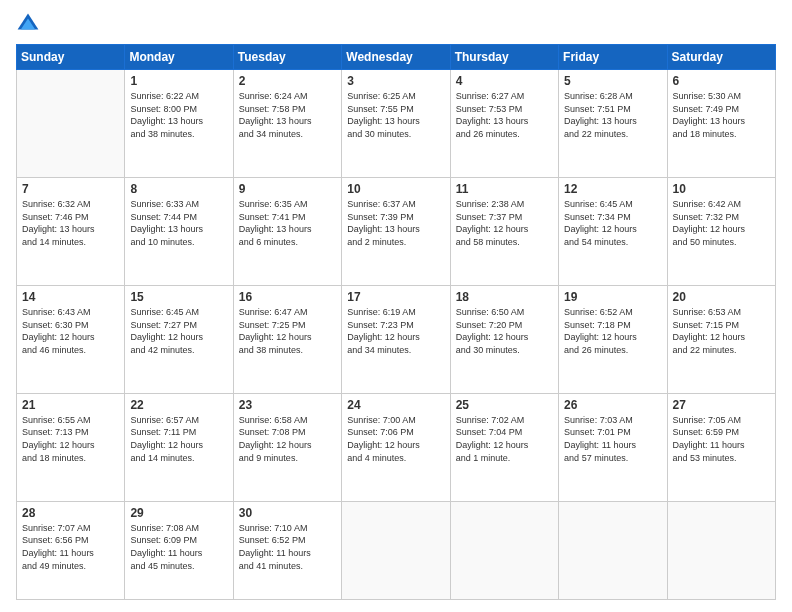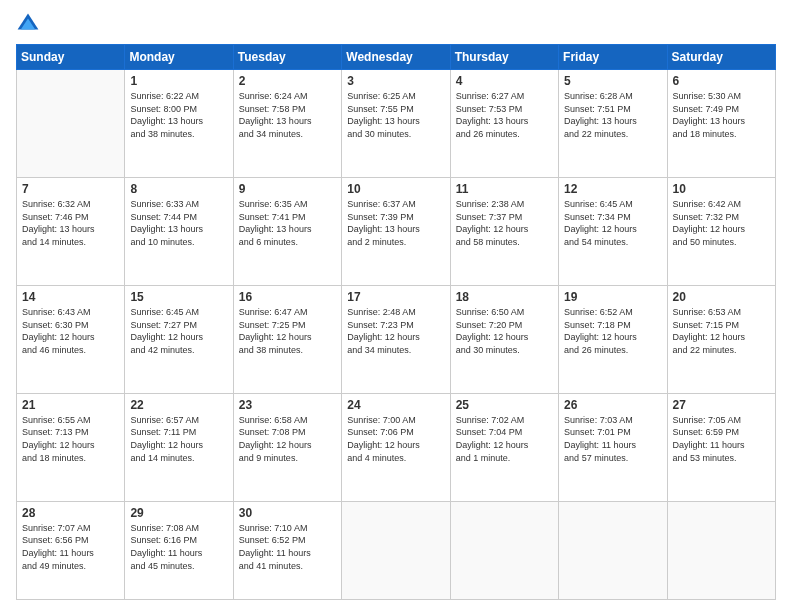--- a/index.html
+++ b/index.html
@@ -241,21 +241,21 @@
           </td>
           <td>
             <span class="day-num">16</span>
             <div class="cell-text">Sunrise: 6:47 AM</div>
             <div class="cell-text">Sunset: 7:25 PM</div>
             <div class="cell-text">Daylight: 12 hours</div>
             <div class="cell-text">and 38 minutes.</div>
           </td>
           <td>
             <span class="day-num">17</span>
-            <div class="cell-text">Sunrise: 2:48 AM</div>
+            <div class="cell-text">Sunrise: 6:19 AM</div>
             <div class="cell-text">Sunset: 7:23 PM</div>
             <div class="cell-text">Daylight: 12 hours</div>
             <div class="cell-text">and 34 minutes.</div>
           </td>
           <td>
             <span class="day-num">18</span>
             <div class="cell-text">Sunrise: 6:50 AM</div>
             <div class="cell-text">Sunset: 7:20 PM</div>
             <div class="cell-text">Daylight: 12 hours</div>
             <div class="cell-text">and 30 minutes.</div>
@@ -330,21 +330,21 @@
           <td class="last-row">
             <span class="day-num">28</span>
             <div class="cell-text">Sunrise: 7:07 AM</div>
             <div class="cell-text">Sunset: 6:56 PM</div>
             <div class="cell-text">Daylight: 11 hours</div>
             <div class="cell-text">and 49 minutes.</div>
           </td>
           <td class="last-row">
             <span class="day-num">29</span>
             <div class="cell-text">Sunrise: 7:08 AM</div>
-            <div class="cell-text">Sunset: 6:16 PM</div>
+            <div class="cell-text">Sunset: 6:09 PM</div>
             <div class="cell-text">Daylight: 11 hours</div>
             <div class="cell-text">and 45 minutes.</div>
           </td>
           <td class="last-row">
             <span class="day-num">30</span>
             <div class="cell-text">Sunrise: 7:10 AM</div>
             <div class="cell-text">Sunset: 6:52 PM</div>
             <div class="cell-text">Daylight: 11 hours</div>
             <div class="cell-text">and 41 minutes.</div>
           </td>

